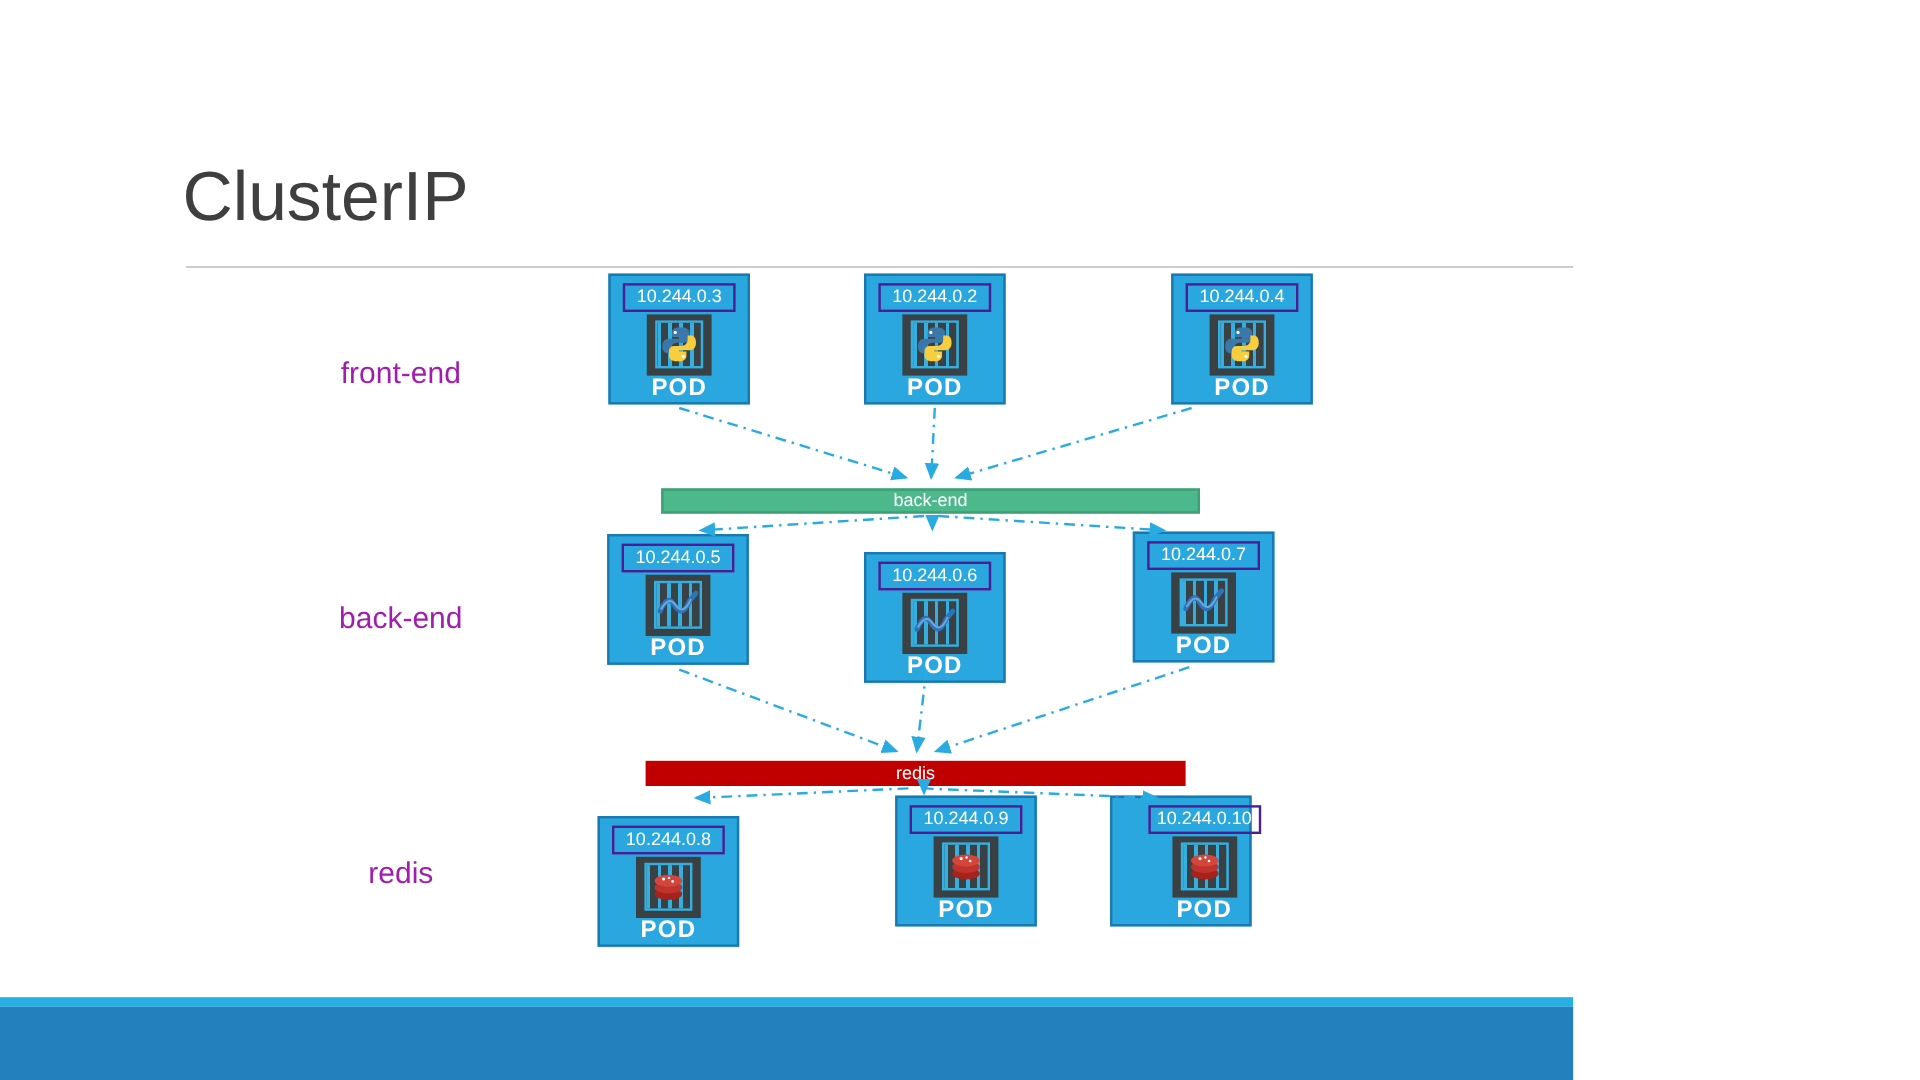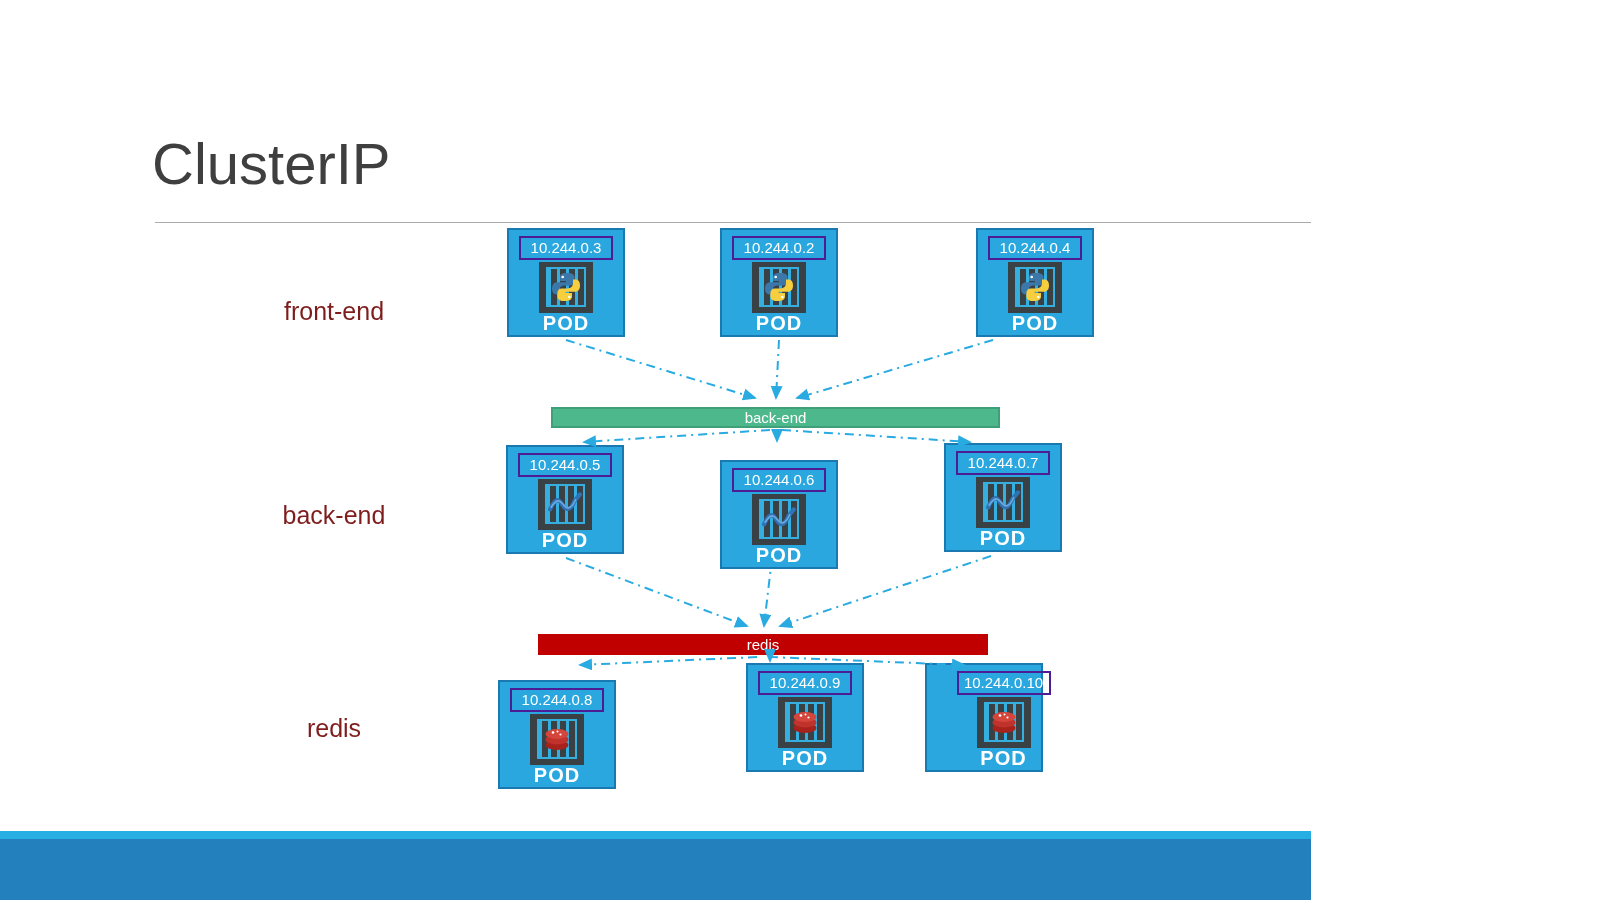--- a/index.html
+++ b/index.html
@@ -5,21 +5,21 @@
   html,body{margin:0;padding:0;background:#fff;}
   .slide{position:relative;width:1311px;height:900px;background:#ffffff;overflow:hidden;
          font-family:Liberation Sans, sans-serif;}
 
   
   .title{position:absolute;left:152px;top:130px;font-size:58px;font-weight:300;
          color:#3f3f3f;letter-spacing:0px;}
   .title-rule{position:absolute;left:155px;top:222px;width:1280px;height:1px;background:#ababab;}
 
   
-  .row-label{position:absolute;width:180px;text-align:center;font-size:25px;color:#7f1d1d;}
+  .row-label{position:absolute;width:180px;text-align:center;font-size:25px;color:#a21caf;}
   .lbl-frontend{left:244px;top:297px;}
   .lbl-backend{left:244px;top:501px;}
   .lbl-redis{left:244px;top:714px;}
 
   
   .pod{position:absolute;width:118px;height:109px;background:#29a7de;
        border:2px solid #1b79b2;box-sizing:border-box;display:flex;flex-direction:column;
        align-items:center;z-index:2;}
   .ip-badge{margin-top:6px;width:94px;height:25px;border:2px solid #4c1d95;box-sizing:border-box;
        color:#ffffff;font-size:15px;display:flex;align-items:center;justify-content:center;}

